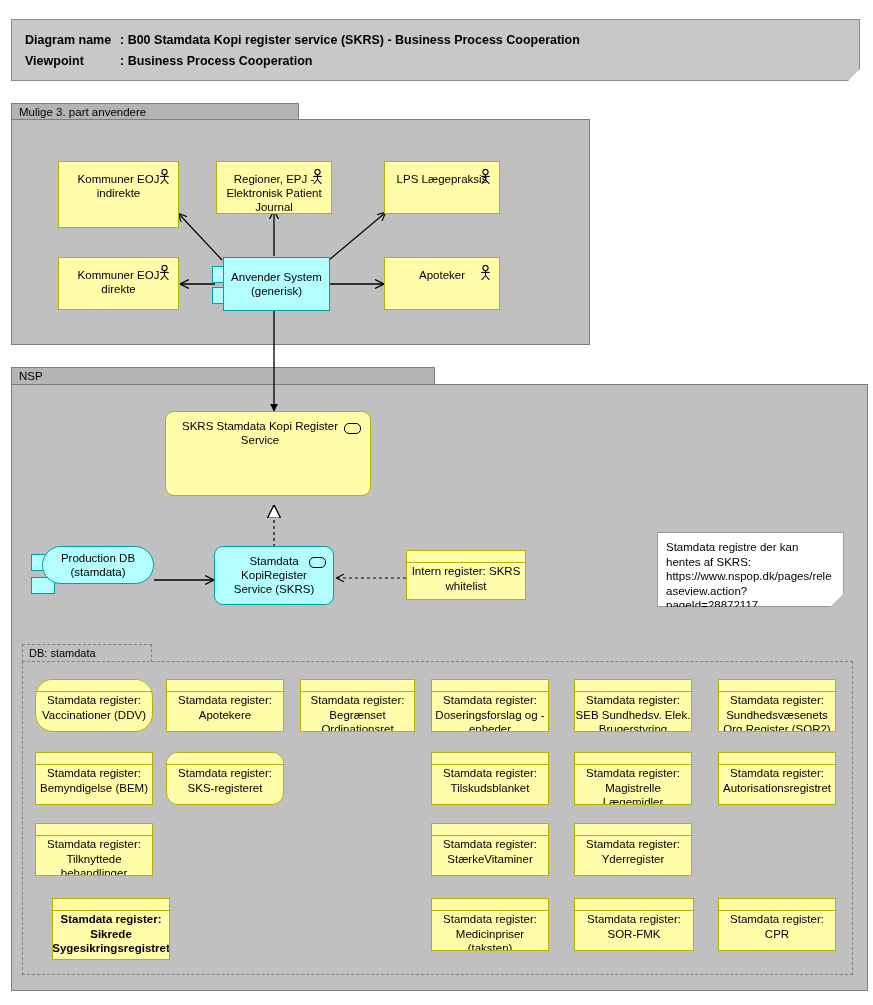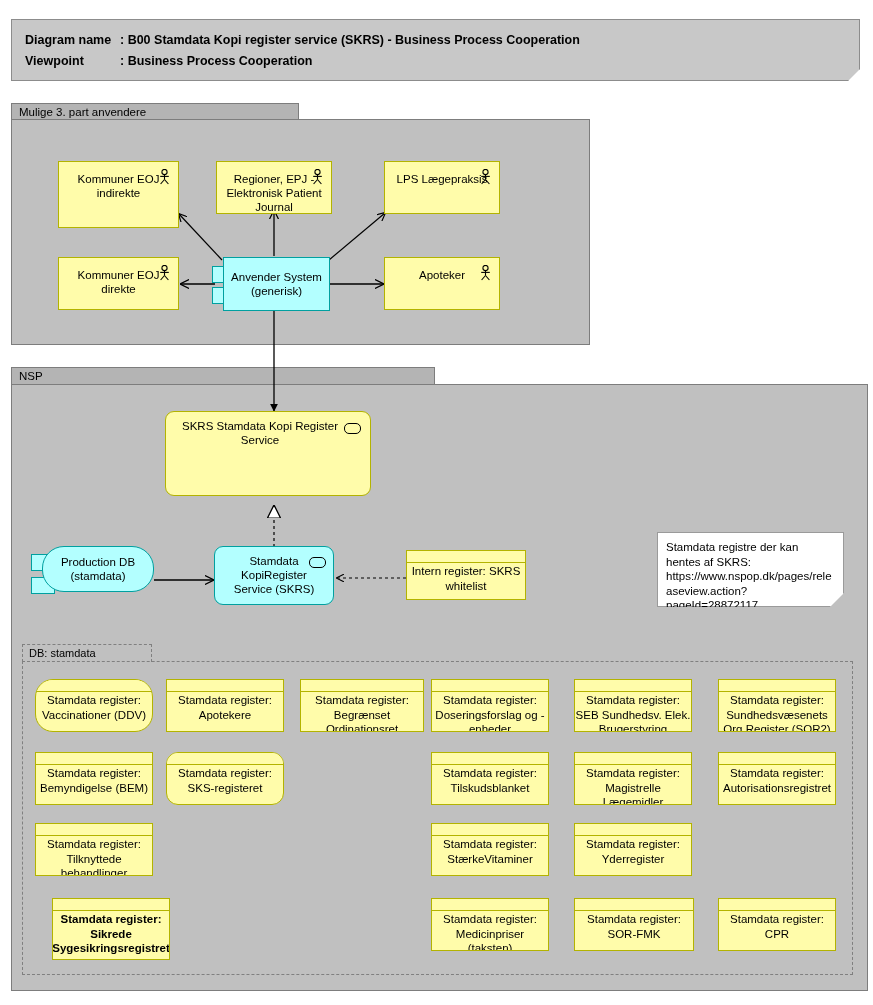--- a/index.html
+++ b/index.html
@@ -179,21 +179,21 @@
     <span>Anvender System (generisk)</span>
   </div>
 
   <div class="node biz svc" style="left:165px;top:403px;width:206px;height:85px;align-items:flex-start;padding:7px 26px 0 10px;">
     <span>SKRS Stamdata Kopi Register Service</span>
     <span class="svc-icon" style="right:9px;top:11px;"></span>
   </div>
 
   <div class="cmp-tab" style="left:31px;top:546px;"></div>
   <div class="cmp-tab" style="left:31px;top:569px;"></div>
-  <div class="node app" style="left:42px;top:538px;width:112px;height:46px;padding:0 4px;border-radius:22px;">
+  <div class="node app" style="left:42px;top:538px;width:112px;height:38px;padding:0 4px;border-radius:22px;">
     <span>Production DB (stamdata)</span>
   </div>
 
   <div class="node app svc" style="left:214px;top:538px;width:120px;height:59px;align-items:flex-start;padding:7px 6px 0 6px;">
     <span>Stamdata KopiRegister Service (SKRS)</span>
     <span class="svc-icon" style="right:7px;top:10px;"></span>
   </div>
 
   <div class="reg" style="left:406px;top:542px;width:120px;height:50px;">
     <div class="band"></div>
@@ -206,21 +206,21 @@
 
   <div id="register-layer">
       <div class="reg" style="left: 35px; top: 671px; width: 118px; height: 53px; border-radius: 18px;">
         <div class="band"></div>
         <div class="body">Stamdata register: Vaccinationer (DDV)</div>
       </div>
       <div class="reg" style="left: 166px; top: 671px; width: 118px; height: 53px;">
         <div class="band"></div>
         <div class="body">Stamdata register: Apotekere</div>
       </div>
-      <div class="reg" style="left: 300px; top: 671px; width: 124px; height: 53px;">
+      <div class="reg" style="left: 300px; top: 671px; width: 115px; height: 53px;">
         <div class="band"></div>
         <div class="body">Stamdata register: Begrænset Ordinationsret</div>
       </div>
       <div class="reg" style="left: 431px; top: 671px; width: 118px; height: 53px;">
         <div class="band"></div>
         <div class="body">Stamdata register: Doseringsforslag og -enheder</div>
       </div>
       <div class="reg" style="left: 574px; top: 671px; width: 118px; height: 53px;">
         <div class="band"></div>
         <div class="body">Stamdata register: SEB Sundhedsv. Elek. Brugerstyring</div>

